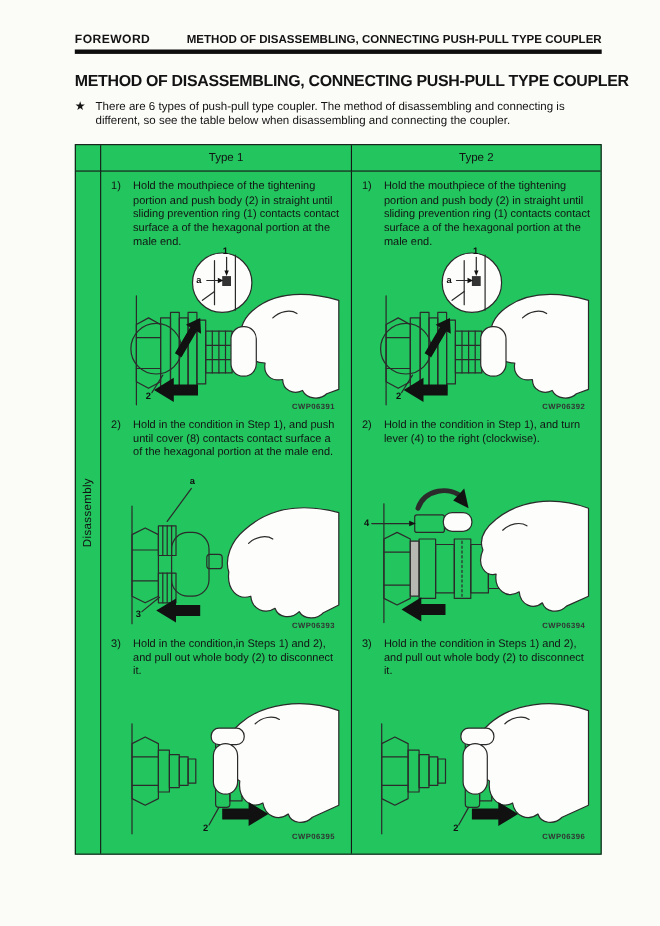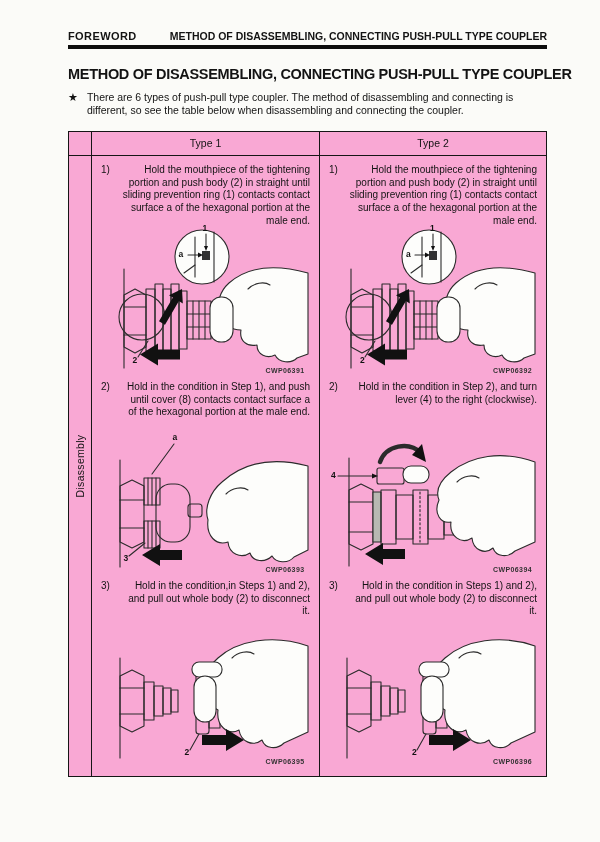--- a/index.html
+++ b/index.html
@@ -25,38 +25,38 @@
   .note-star { font-size:11px; line-height:1.25; }
   .note-text { flex:1; }
 
   
   .tbl {
     margin-top:13px;
     display:grid;
     grid-template-columns:22px 228px 1fr;
     grid-template-rows:24px auto;
     border:1.5px solid #161616;
-    background:#f9a8d4;
+    background:#22c55e;
   }
   .corner { border-bottom:1.2px solid #161616; }
   .colhead {
     border-left:1.2px solid #161616; border-bottom:1.2px solid #161616;
     font-size:10.5px; text-align:center; padding-top:5px;
   }
   .rowlabel { position:relative; }
   .rowlabel .vert {
     position:absolute; top:50%; left:50%;
     transform:translate(-50%,-50%) rotate(-90deg);
     font-size:10.5px; white-space:nowrap; letter-spacing:.3px;
   }
   .colbody { border-left:1.2px solid #161616; padding:8px 9px 4px 9px; }
 
   .step { display:flex; gap:6px; font-size:10px; line-height:1.26; }
   .stepnum { width:14px; flex:none; }
-  .steptext { flex:1;text-align:right; }
+  .steptext { flex:1; }
   .s1 { min-height:60px; } .s2 { min-height:45px; } .s3 { min-height:30px; }
 
   .figure { position:relative; width:208px; height:148px; margin:0 auto 6px auto; }
   .figsvg { position:absolute; inset:0; width:208px; height:148px; }
   .ovl { position:absolute; font-size:8.5px; font-weight:bold; line-height:1; color:#111; }
   .figcode { position:absolute; right:5px; bottom:1px; font-size:7px; font-weight:bold; letter-spacing:.4px; color:#333; }
 
   .page-number { margin-top:15px; font-size:13.5px; letter-spacing:.2px; }
 </style>
 </head>
@@ -252,21 +252,21 @@
             <use href="#figA"></use>
           </svg>
         <span class="ovl" style="left:101px;top:-3px">1</span>
         <span class="ovl" style="left:77px;top:23px">a</span>
         <span class="ovl" style="left:31px;top:129px">2</span>
         <span class="figcode">CWP06392</span>
       </div>
 
       <div class="step s2">
         <span class="stepnum">2)</span>
-        <p class="steptext">Hold in the condition in Step 2), and turn lever (4) to the right (clockwise).</p>
+        <p class="steptext">Hold in the condition in Step 1), and turn lever (4) to the right (clockwise).</p>
       </div>
       <div class="figure">
         <svg class="figsvg" viewBox="0 0 208 148">
             <use href="#figC"></use>
           </svg>
         <span class="ovl" style="left:2px;top:45px">4</span>
         <span class="figcode">CWP06394</span>
       </div>
 
       <div class="step s3">

